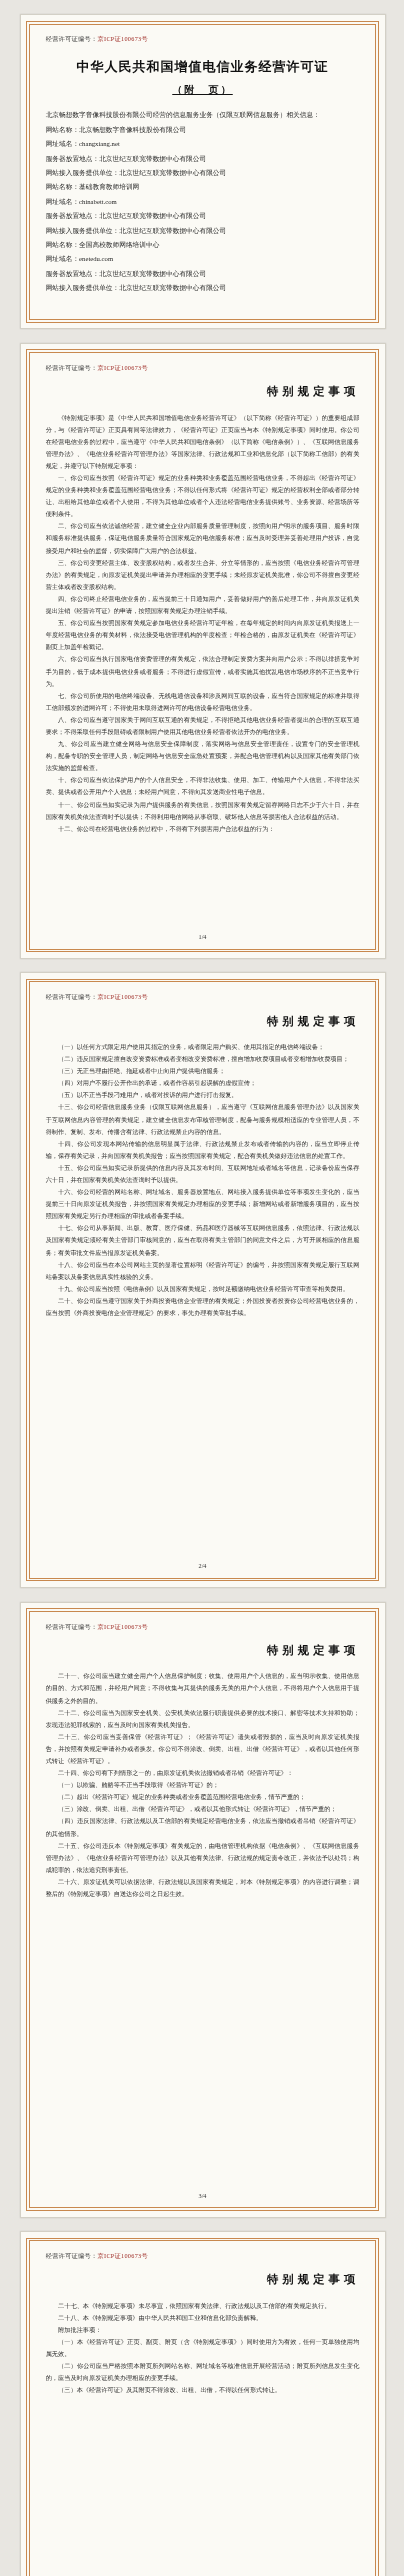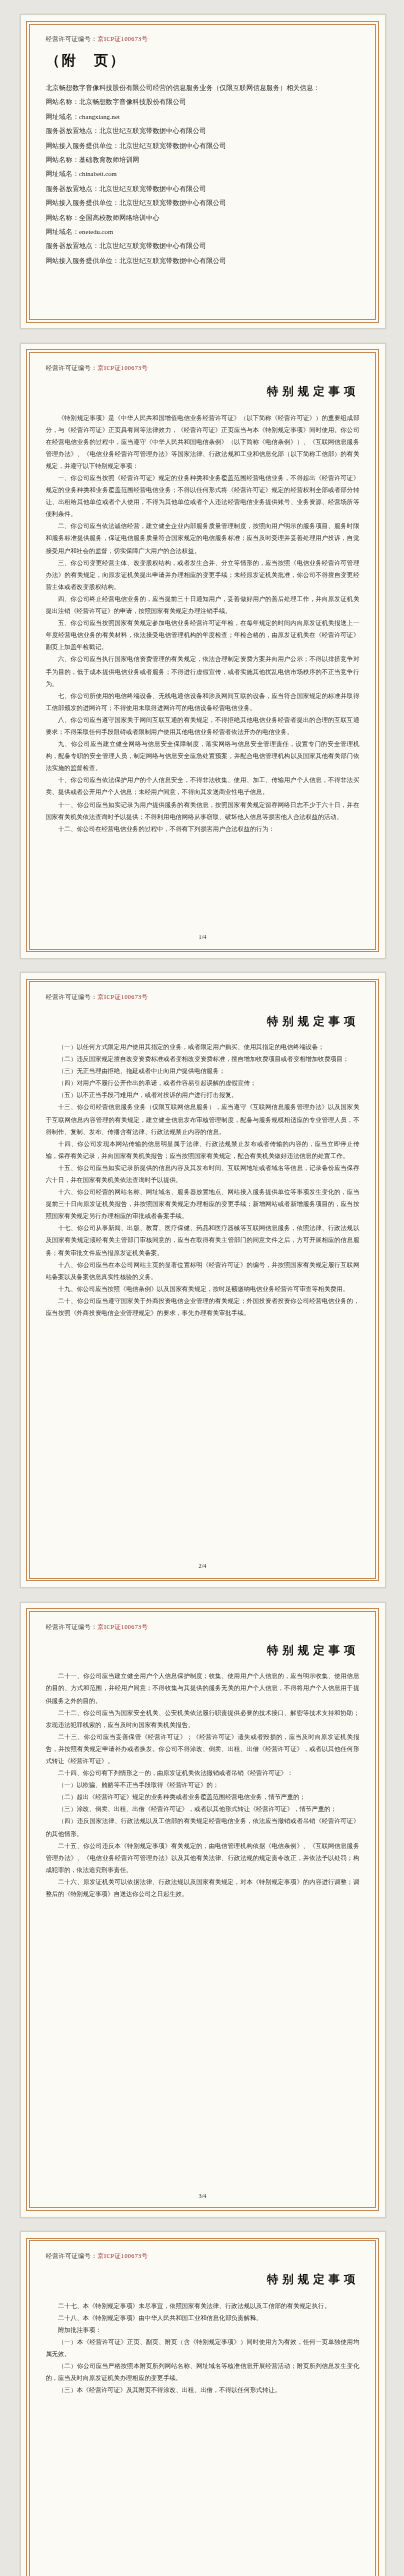--- a/index.html
+++ b/index.html
@@ -47,24 +47,26 @@
   .cover-title {
     margin-top: 13.4px;
     text-align: center;
     font-size: 13px;
     font-weight: bold;
     letter-spacing: 1px;
     color: #111;
   }
   .cover-subtitle {
     margin: 7.2px 0 11.3px;
-    font-size: 14px;
+    text-align: center;
+    font-size: 10px;
     font-weight: bold;
     letter-spacing: 2.1px;
     color: #111;
+    text-decoration: underline;
   }
   .cover-intro {
     font-size: 6.7px;
     line-height: 2.15;
     text-align: justify;
   }
   .info-line {
     font-size: 6.7px;
     line-height: 2.15;
   }
@@ -96,20 +98,21 @@
 <body>
 
 <div class="canvas">
 
   <section class="page page-first">
     <div class="frame">
       <div class="content">
         <div class="license-no">
           <span>经营许可证编号：</span><span class="num">京ICP证100673号</span>
         </div>
+        <h1 class="cover-title">中华人民共和国增值电信业务经营许可证</h1>
         <div class="cover-subtitle">（附　页）</div>
         <p class="cover-intro">北京畅想数字音像科技股份有限公司经营的信息服务业务（仅限互联网信息服务）相关信息：</p>
         <div class="info-lines">
 
             <div class="info-line">网站名称：北京畅想数字音像科技股份有限公司</div>
 
             <div class="info-line">网址域名：changxiang.net</div>
 
             <div class="info-line">服务器放置地点：北京世纪互联宽带数据中心有限公司</div>
 

